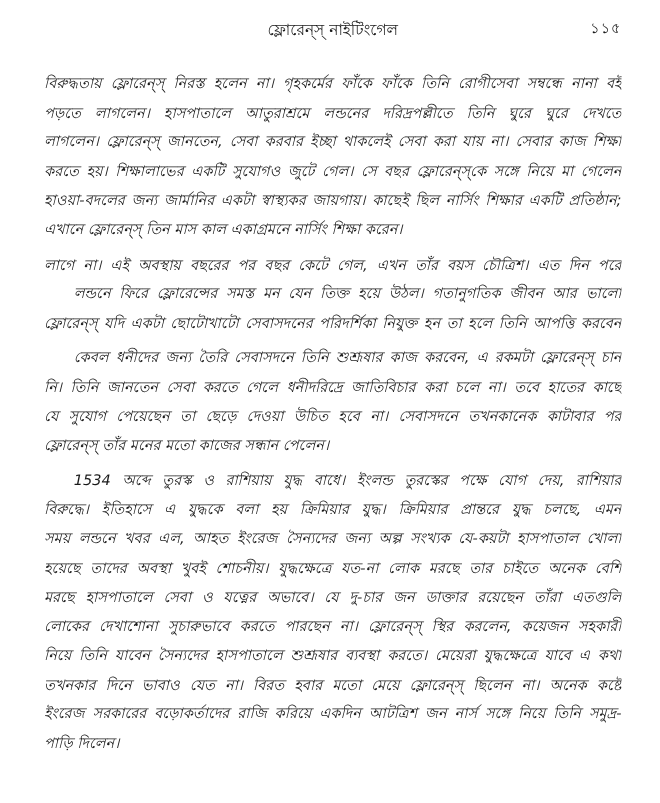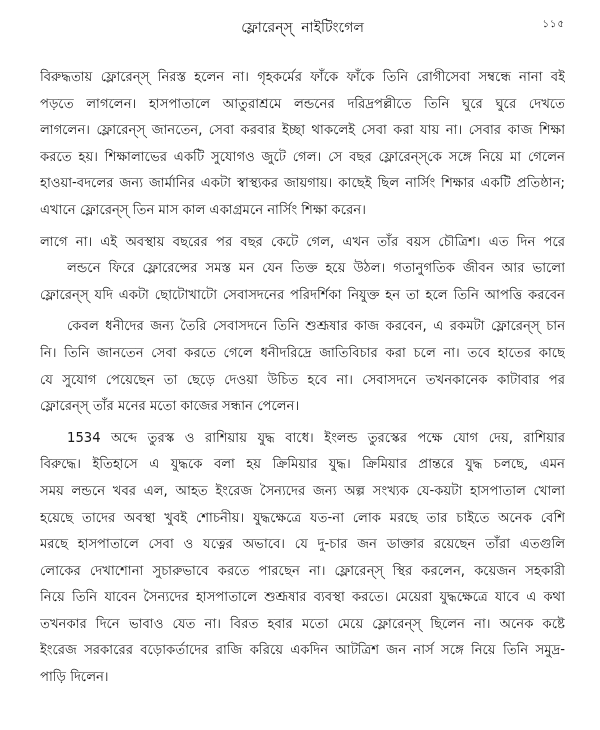--- a/index.html
+++ b/index.html
@@ -5,27 +5,27 @@
   html, body { margin: 0; padding: 0; }
   body {
     width: 600px; height: 730px; background: #ffffff; overflow: hidden;
     font-family: "DejaVu Sans", sans-serif; color: #1a1a1a;
   }
   .page { position: relative; width: 600px; height: 730px; }
   .running-head {
     position: absolute; top: 16px; left: 40px; right: 35px; height: 22px;
     font-size: 14px;
   }
-  .running-title { position: absolute; left: 0; right: 0; text-align: center; top: 0; font-family: Liberation Mono, monospace; }
-  .page-number { position: absolute; right: 0; top: 0; font-size: 10px; letter-spacing: 1px; }
+  .running-title { position: absolute; left: 0; right: 0; text-align: center; top: 0; }
+  .page-number { position: absolute; right: 0; top: 0; font-size: 13px; letter-spacing: 1px; }
   .body-text {
     position: absolute; top: 64px; left: 40px; width: 525px;
     font-size: 13.2px; line-height: 26.6px;
   }
-  .para { margin: 0 0 5px 0; text-align: justify; text-align-last: left; }
+  .para { margin: 0 0 5px 0; text-align: justify; text-align-last: left; font-style: italic; }
   .line { display: block; white-space: nowrap; overflow: hidden; text-overflow: clip; text-align: justify; text-align-last: justify; }
   .line.last { text-align-last: left; }
 </style>
 </head>
 <body>
 
 <div class="page">
   <div class="running-head">
     <span class="running-title">ফ্লোরেন্স্ নাইটিংগেল</span>
     <span class="page-number">১১৫</span>

